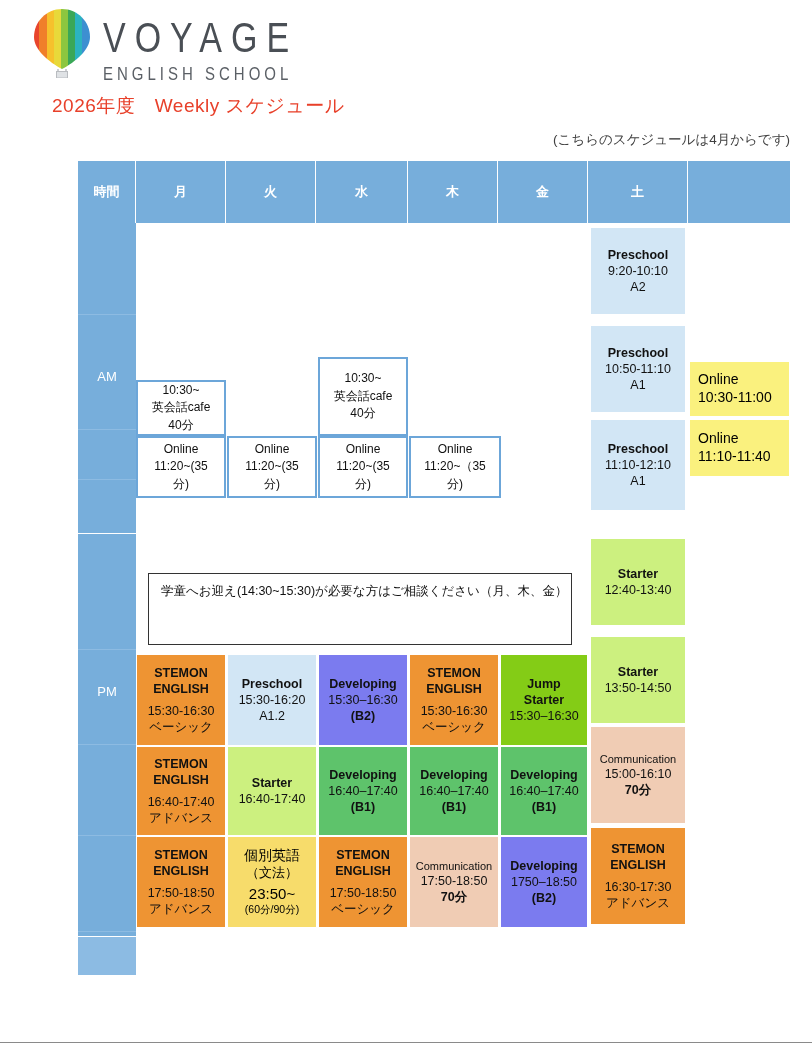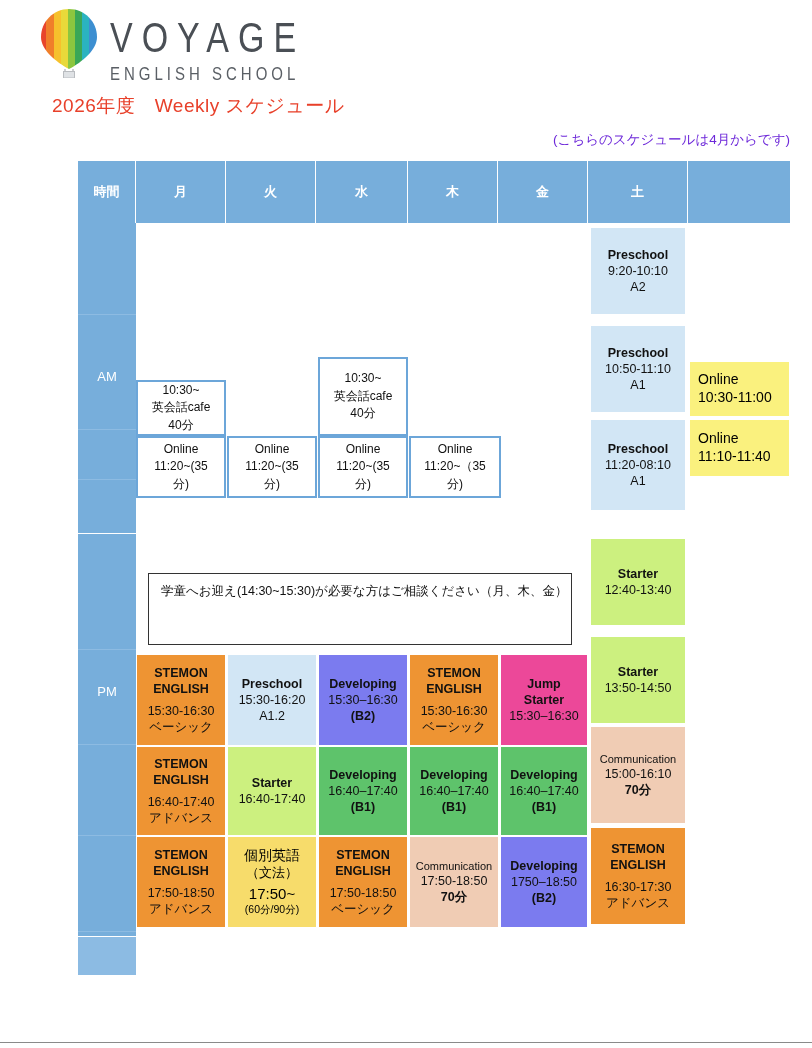--- a/index.html
+++ b/index.html
@@ -5,21 +5,21 @@
   * { box-sizing: border-box; margin: 0; padding: 0; }
   html, body {
     width: 812px; height: 1048px;
     background: #ffffff;
     font-family: "Liberation Sans", "DejaVu Sans", sans-serif;
     overflow: hidden;
   }
   #page { position: relative; width: 812px; height: 1048px; }
 
   
-  #logo-wrap { position: absolute; left: 38px; top: 6px; width: 260px; height: 72px; }
+  #logo-wrap { position: absolute; left: 31px; top: 6px; width: 260px; height: 72px; }
   #balloon { position: absolute; left: 0; top: 2px; width: 62px; height: 70px; }
   #logo-text { position: absolute; left: 72px; top: 10px; }
   .logo-voyage {
     font-family: "Liberation Sans", sans-serif;
     font-size: 34px; letter-spacing: 9px; color: #4a4f55;
     font-weight: 300; line-height: 34px;
     transform: scaleY(1.25); transform-origin: left top;
   }
   .logo-sub {
     font-family: "Liberation Sans", sans-serif;
@@ -29,21 +29,21 @@
   }
 
   
   #title {
     position: absolute; left: 52px; top: 93px;
     font-size: 19px; color: #e8402a; font-weight: 500;
     letter-spacing: 0.5px; white-space: pre;
   }
   #note-top {
     position: absolute; right: 22px; top: 131px;
-    font-size: 13.5px; color: #6d28d9; white-space: nowrap;
+    font-size: 13.5px; color: #404040; white-space: nowrap;
   }
 
   
   #grid { position: absolute; left: 0; top: 9px; width: 812px; height: 1048px; }
   .cell { position: absolute; overflow: hidden; }
 
   .hdr {
     background: #77AEDB; color: #ffffff;
     display: flex; align-items: center; justify-content: center;
     font-size: 13px; font-weight: 700;
@@ -190,21 +190,21 @@
       <span class="l2">9:20-10:10</span>
       <span class="l3">A2</span>
     </div>
     <div class="blk" style="left:590px; top:316px; width:96px; height:88px; background:#D2E6F5;">
       <span class="l1">Preschool</span>
       <span class="l2">10:50-11:10</span>
       <span class="l3">A1</span>
     </div>
     <div class="blk" style="left:590px; top:410px; width:96px; height:92px; background:#D2E6F5;">
       <span class="l1">Preschool</span>
-      <span class="l2">11:20-08:10</span>
+      <span class="l2">11:10-12:10</span>
       <span class="l3">A1</span>
     </div>
 
     <div class="blk" style="left:689px; top:352px; width:101px; height:56px; background:#FAF17E; align-items:flex-start; padding-left:8px; justify-content:center;">
       <span style="font-size:14px;">Online</span>
       <span style="font-size:14px;">10:30-11:00</span>
     </div>
     <div class="blk" style="left:689px; top:410px; width:101px; height:58px; background:#FAF17E; align-items:flex-start; padding-left:8px; justify-content:center;">
       <span style="font-size:14px;">Online</span>
       <span style="font-size:14px;">11:10-11:40</span>
@@ -245,21 +245,21 @@
       <span class="l1">Developing</span>
       <span class="l2">15:30–16:30</span>
       <span class="lb">(B2)</span>
     </div>
     <div class="blk" style="left:409px; top:645px; width:90px; height:92px; background:#EE9433;">
       <span class="l1" style="white-space:pre-line;">STEMON
 ENGLISH</span>
       <span class="l2" style="margin-top:6px;">15:30-16:30</span>
       <span class="l3">ベーシック</span>
     </div>
-    <div class="blk" style="left:500px; top:645px; width:88px; height:92px; background:#ec4899;text-align:center;">
+    <div class="blk" style="left:500px; top:645px; width:88px; height:92px; background:#84cc16;text-align:center;">
       <span class="l1" style="white-space:pre-line;">Jump
 Starter</span>
       <span class="l2">15:30–16:30</span>
     </div>
 
     <div class="blk" style="left:136px; top:737px; width:90px; height:90px; background:#EE9433;">
       <span class="l1" style="white-space:pre-line;">STEMON
 ENGLISH</span>
       <span class="l2" style="margin-top:6px;">16:40-17:40</span>
       <span class="l3">アドバンス</span>
@@ -286,21 +286,21 @@
 
     <div class="blk" style="left:136px; top:827px; width:90px; height:92px; background:#EE9433;">
       <span class="l1" style="white-space:pre-line;">STEMON
 ENGLISH</span>
       <span class="l2" style="margin-top:6px;">17:50-18:50</span>
       <span class="l3">アドバンス</span>
     </div>
     <div class="blk" style="left:227px; top:827px; width:90px; height:92px; background:#F7DC6B;">
       <span style="font-size:14px;">個別英語</span>
       <span style="font-size:13px;">（文法）</span>
-      <span style="font-size:15px; margin-top:2px;">17:50~</span>
+      <span style="font-size:15px; margin-top:2px;">23:50~</span>
       <span style="font-size:10.5px;">(60分/90分)</span>
     </div>
     <div class="blk" style="left:318px; top:827px; width:90px; height:92px; background:#EE9433;">
       <span class="l1" style="white-space:pre-line;">STEMON
 ENGLISH</span>
       <span class="l2" style="margin-top:6px;">17:50-18:50</span>
       <span class="l3">ベーシック</span>
     </div>
     <div class="blk" style="left:409px; top:827px; width:90px; height:92px; background:#F0CCB4;">
       <span class="sm">Communication</span>

